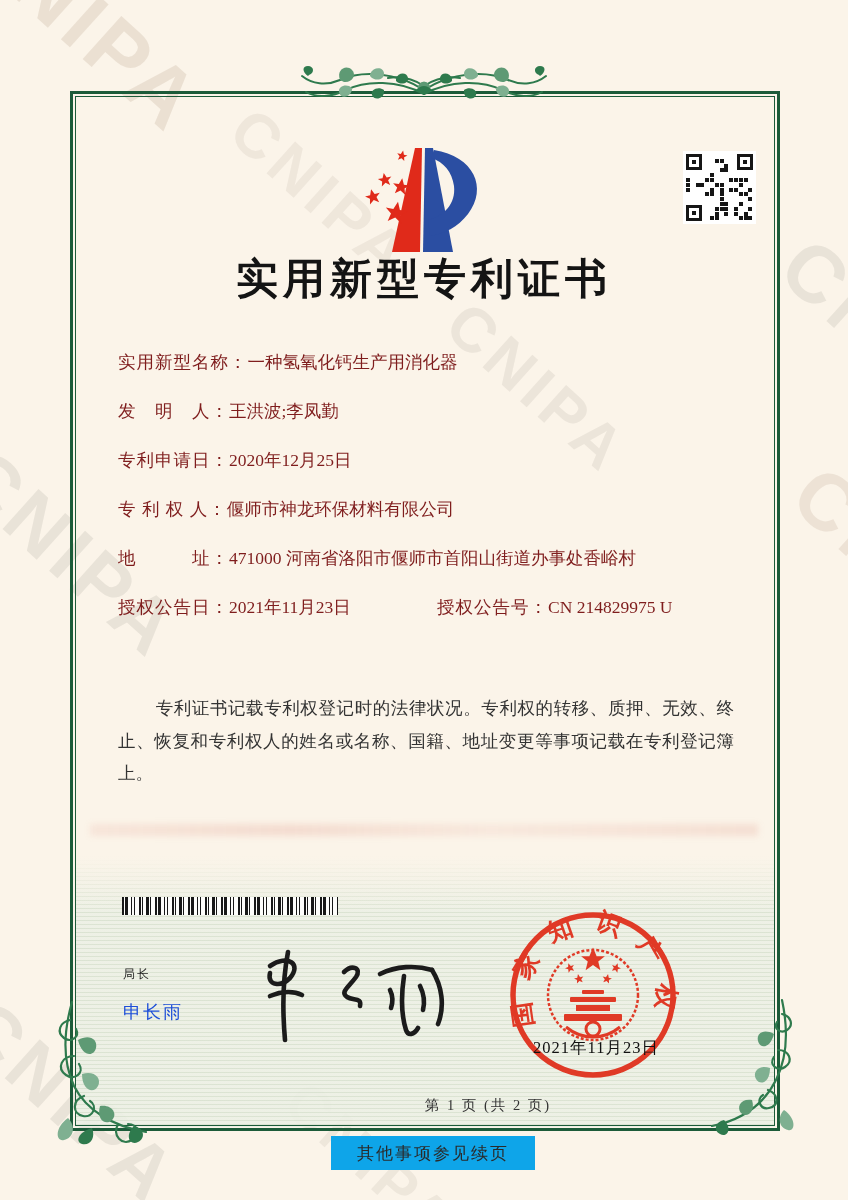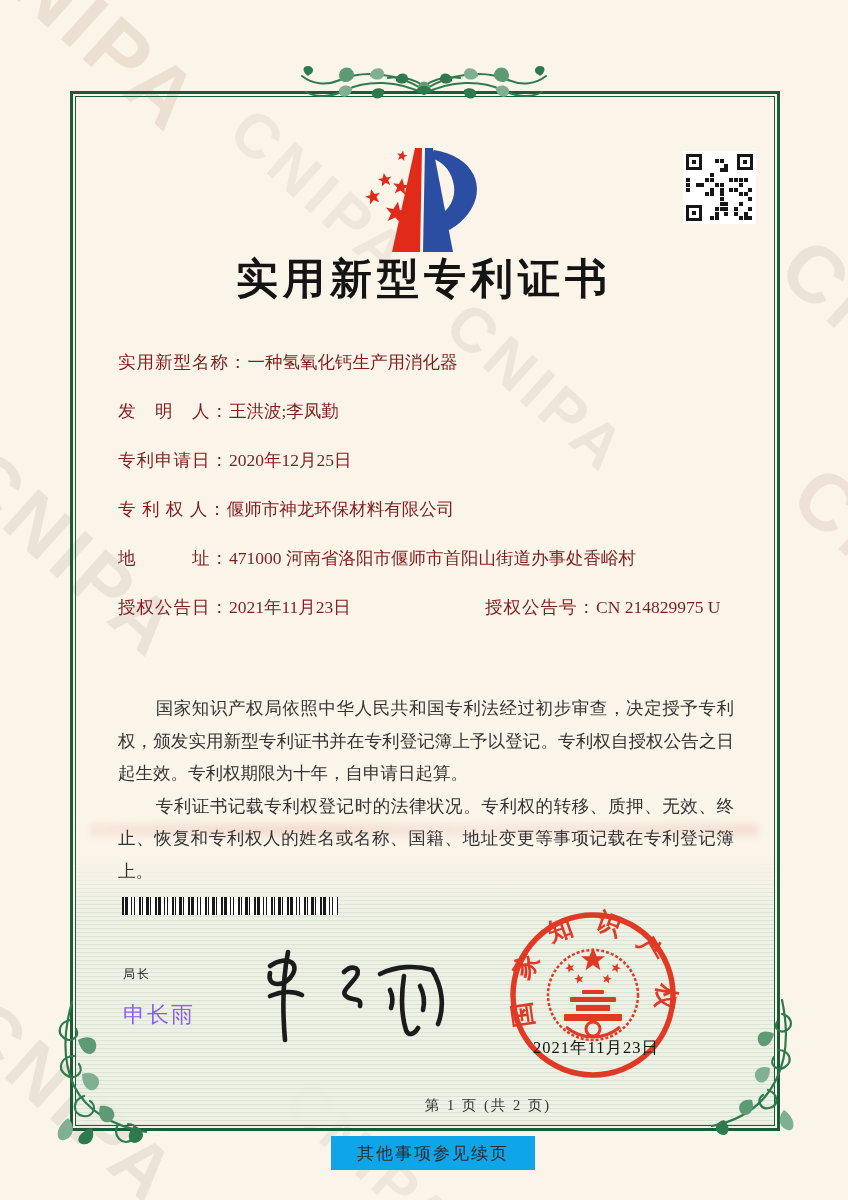--- a/index.html
+++ b/index.html
@@ -46,41 +46,41 @@
   .qr .finder{position:absolute;width:16px;height:16px;border:3px solid #161616;box-sizing:border-box;}
   .qr .finder::after{content:"";position:absolute;left:3px;top:3px;width:4px;height:4px;background:#161616;}
   .qr .f-tl{left:3px;top:3px;} .qr .f-tr{right:3px;top:3px;} .qr .f-bl{left:3px;bottom:3px;}
   .title{position:absolute;left:0;top:251px;width:848px;text-align:center;z-index:3;
          font-size:42px;font-weight:bold;letter-spacing:5px;color:#141414;}
 
   
   .fields{position:absolute;left:118px;top:350px;width:626px;z-index:3;}
   .field-row{height:49px;font-size:17.5px;color:#7f1d1d;position:relative;white-space:nowrap;}
   .field-row .lbl{letter-spacing:1px;}
-  .grant-no{position:absolute;left:319px;top:0;margin-left:48px;}
+  .grant-no{position:absolute;left:319px;top:0;}
 
   
   .body-text{position:absolute;left:118px;top:692px;width:616px;z-index:3;
              font-size:17.5px;line-height:1.86;color:#333;text-align:justify;}
   .body-text p{margin:0;text-indent:2.15em;}
 
   
   .barcode{position:absolute;left:122px;top:897px;width:216px;height:18px;z-index:3;
     background:
       repeating-linear-gradient(90deg,
         #181818 0 2px, #fdfdfb 2px 3px,
         #181818 3px 6px, #fdfdfb 6px 9px,
         #181818 9px 10px, #fdfdfb 10px 12px,
         #181818 12px 13px, #fdfdfb 13px 17px,
         #181818 17px 19px, #fdfdfb 19px 20px,
         #181818 20px 21px, #fdfdfb 21px 24px,
         #181818 24px 27px, #fdfdfb 27px 28px,
         #181818 28px 29px, #fdfdfb 29px 33px);}
   .sign-title{position:absolute;left:123px;top:966px;font-size:12px;letter-spacing:2px;color:#1d1d1d;z-index:3;}
-  .sign-name{position:absolute;left:123px;top:1000px;font-size:22px;letter-spacing:2px;color:#8b5cf6;z-index:3;}
+  .sign-name{position:absolute;left:123px;top:1000px;font-size:18px;letter-spacing:2px;color:#1d4ed8;z-index:3;}
   .signature{position:absolute;left:252px;top:944px;width:200px;height:104px;z-index:3;}
 
   .seal{position:absolute;left:506px;top:908px;width:174px;height:174px;z-index:3;opacity:0.96;}
   .seal-date{position:absolute;left:533px;top:1037px;font-size:16.5px;letter-spacing:1px;color:#111;z-index:4;}
 
   .page-info{position:absolute;left:70px;top:1096px;width:836px;text-align:center;
              font-size:14.5px;letter-spacing:2px;color:#333;z-index:3;}
   .cont-box{position:absolute;left:331px;top:1136px;width:204px;height:34px;z-index:3;
             background:#0ea5e9;display:flex;align-items:center;justify-content:center;
             font-size:17px;letter-spacing:2px;color:#2a2a2a;}
@@ -278,21 +278,20 @@
     </div>
     <div class="field-row">
       <span class="lbl">授权公告日：</span><span class="val">2021年11月23日</span>
       <span class="grant-no">
         <span class="lbl">授权公告号：</span><span class="val">CN 214829975 U</span>
       </span>
     </div>
   </div>
 
   <div class="body-text">
-    <p>国家知识产权局依照中华人民共和国专利法经过初步审查，决定授予专利权，颁发实用新型专利证书并在专利登记簿上予以登记。专利权自授权公告之日起生效。专利权期限为十年，自申请日起算。</p>
     <p>专利证书记载专利权登记时的法律状况。专利权的转移、质押、无效、终止、恢复和专利权人的姓名或名称、国籍、地址变更等事项记载在专利登记簿上。</p>
   </div>
 
   <div class="barcode"></div>
 
   <div class="sign-title">局长</div>
   <div class="sign-name">申长雨</div>
 
   <svg class="signature" viewBox="0 0 200 104">
     <g stroke="#1b1b1b" stroke-width="4.6" fill="none" stroke-linecap="round" stroke-linejoin="round">

